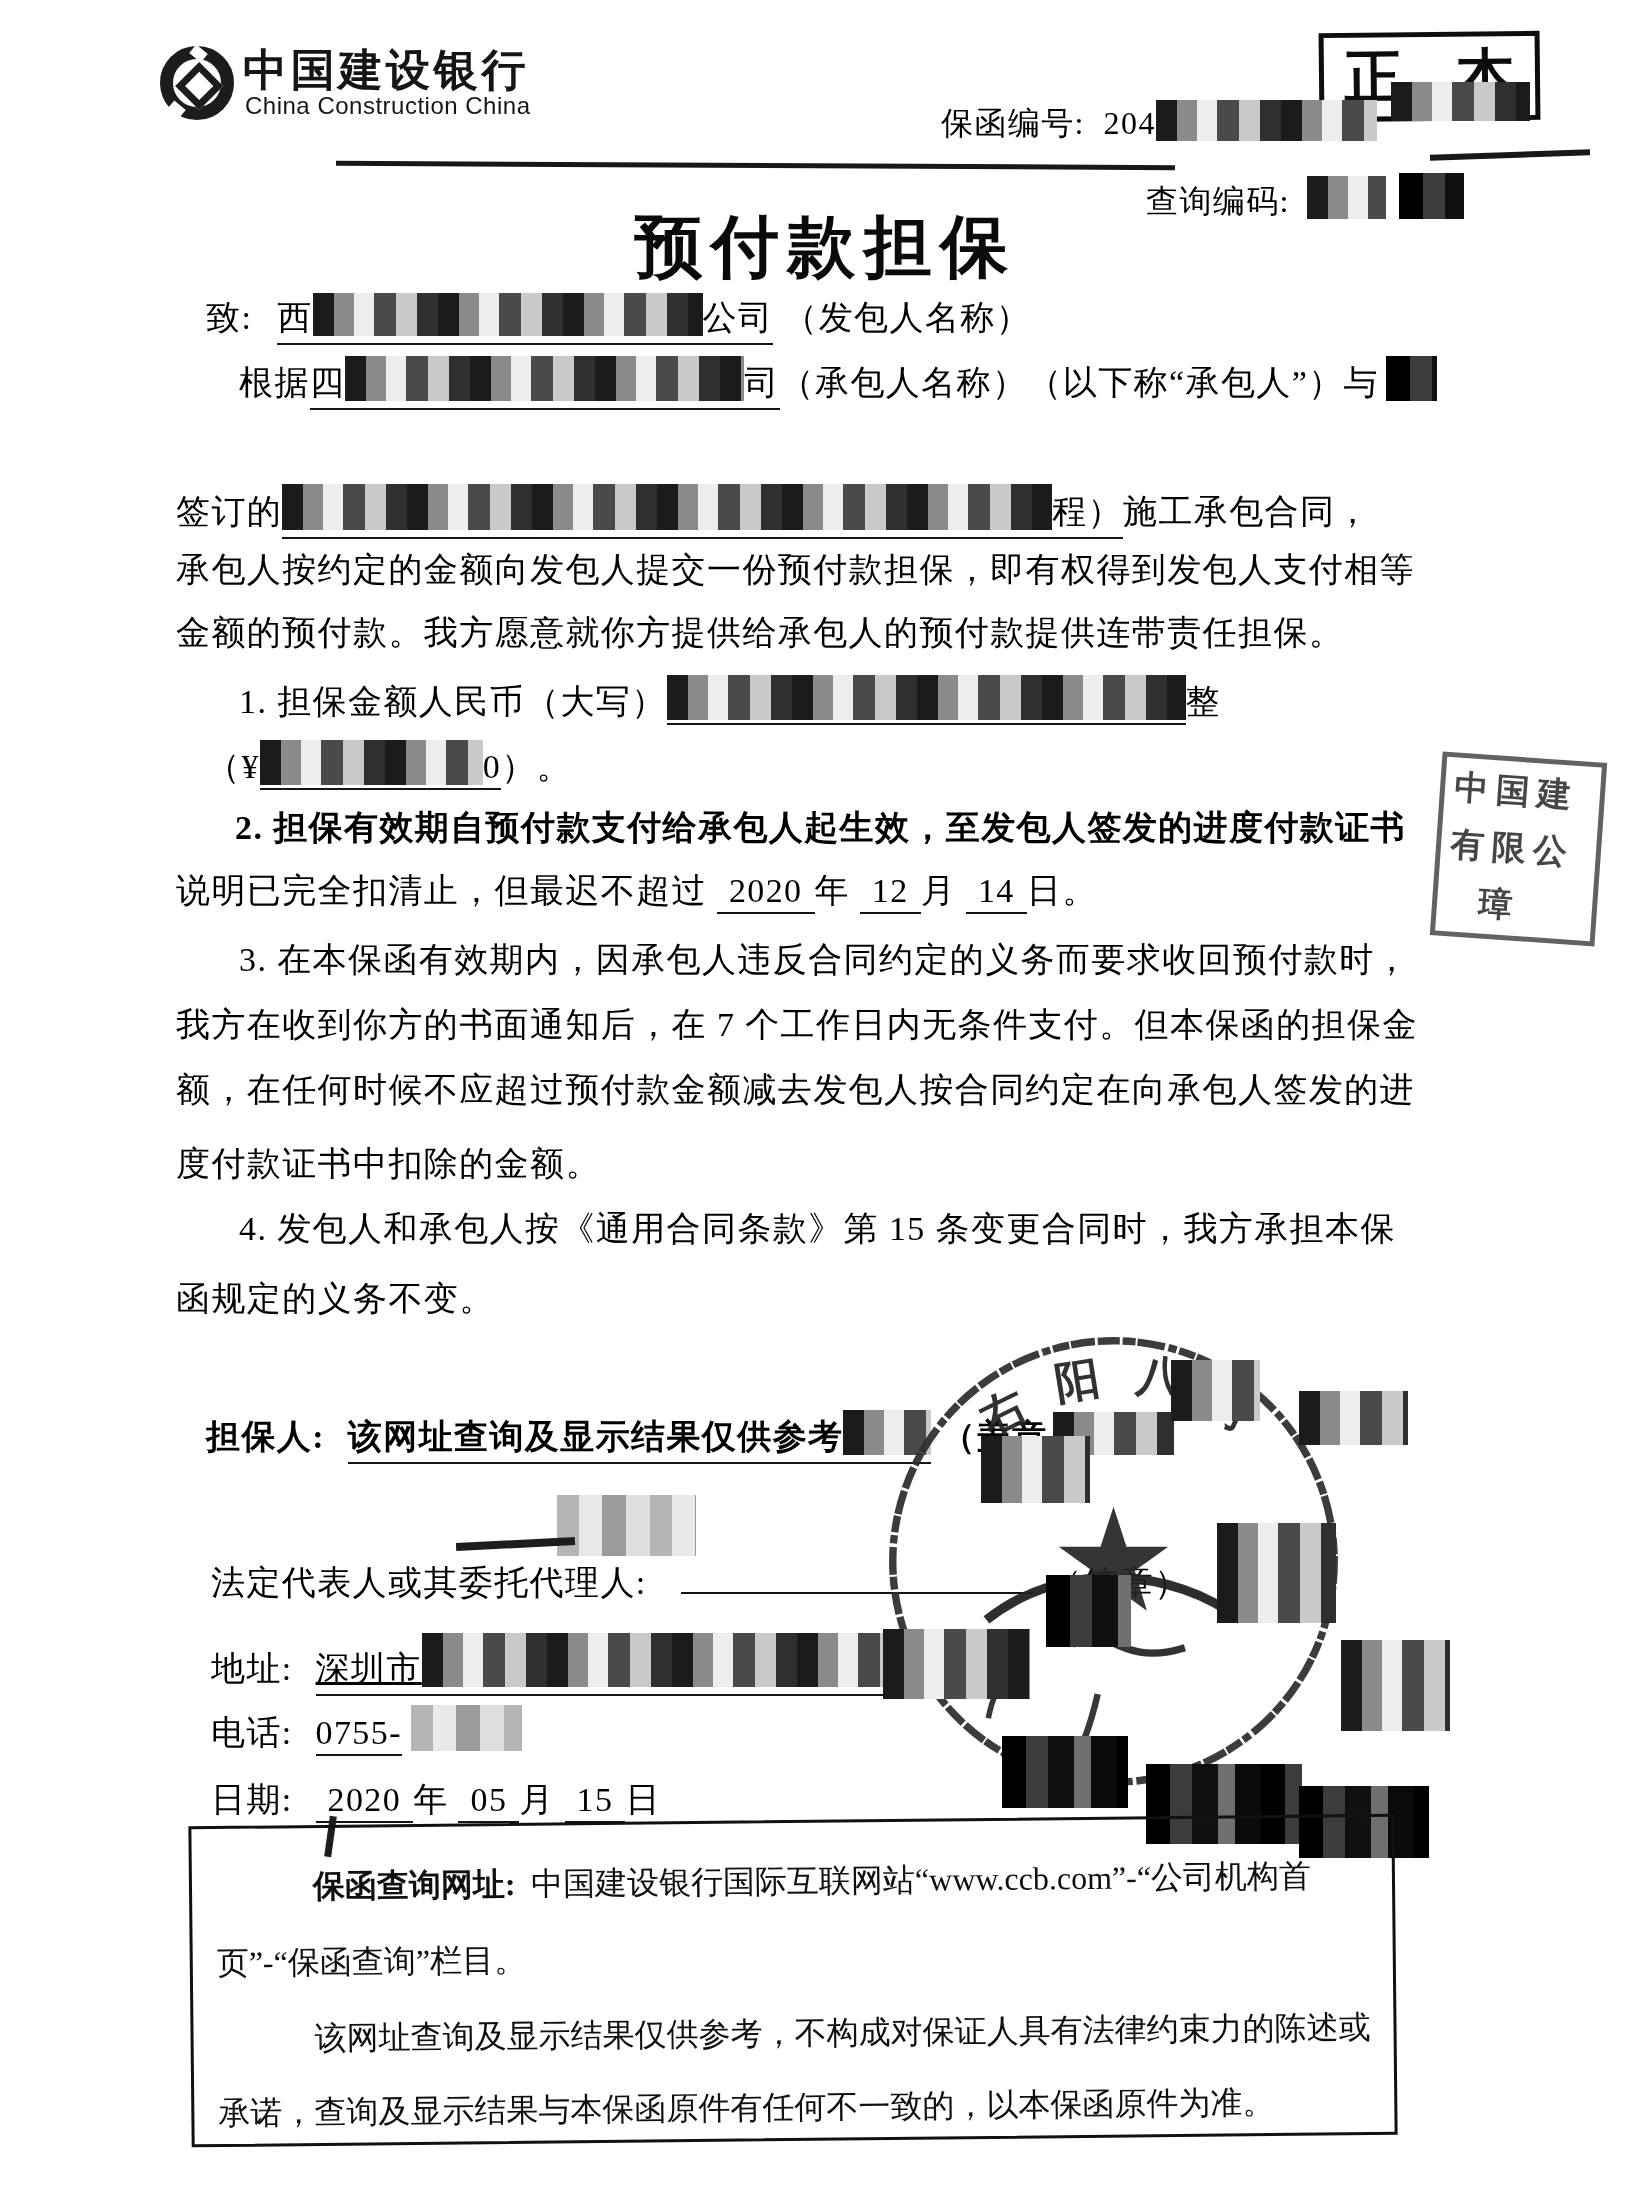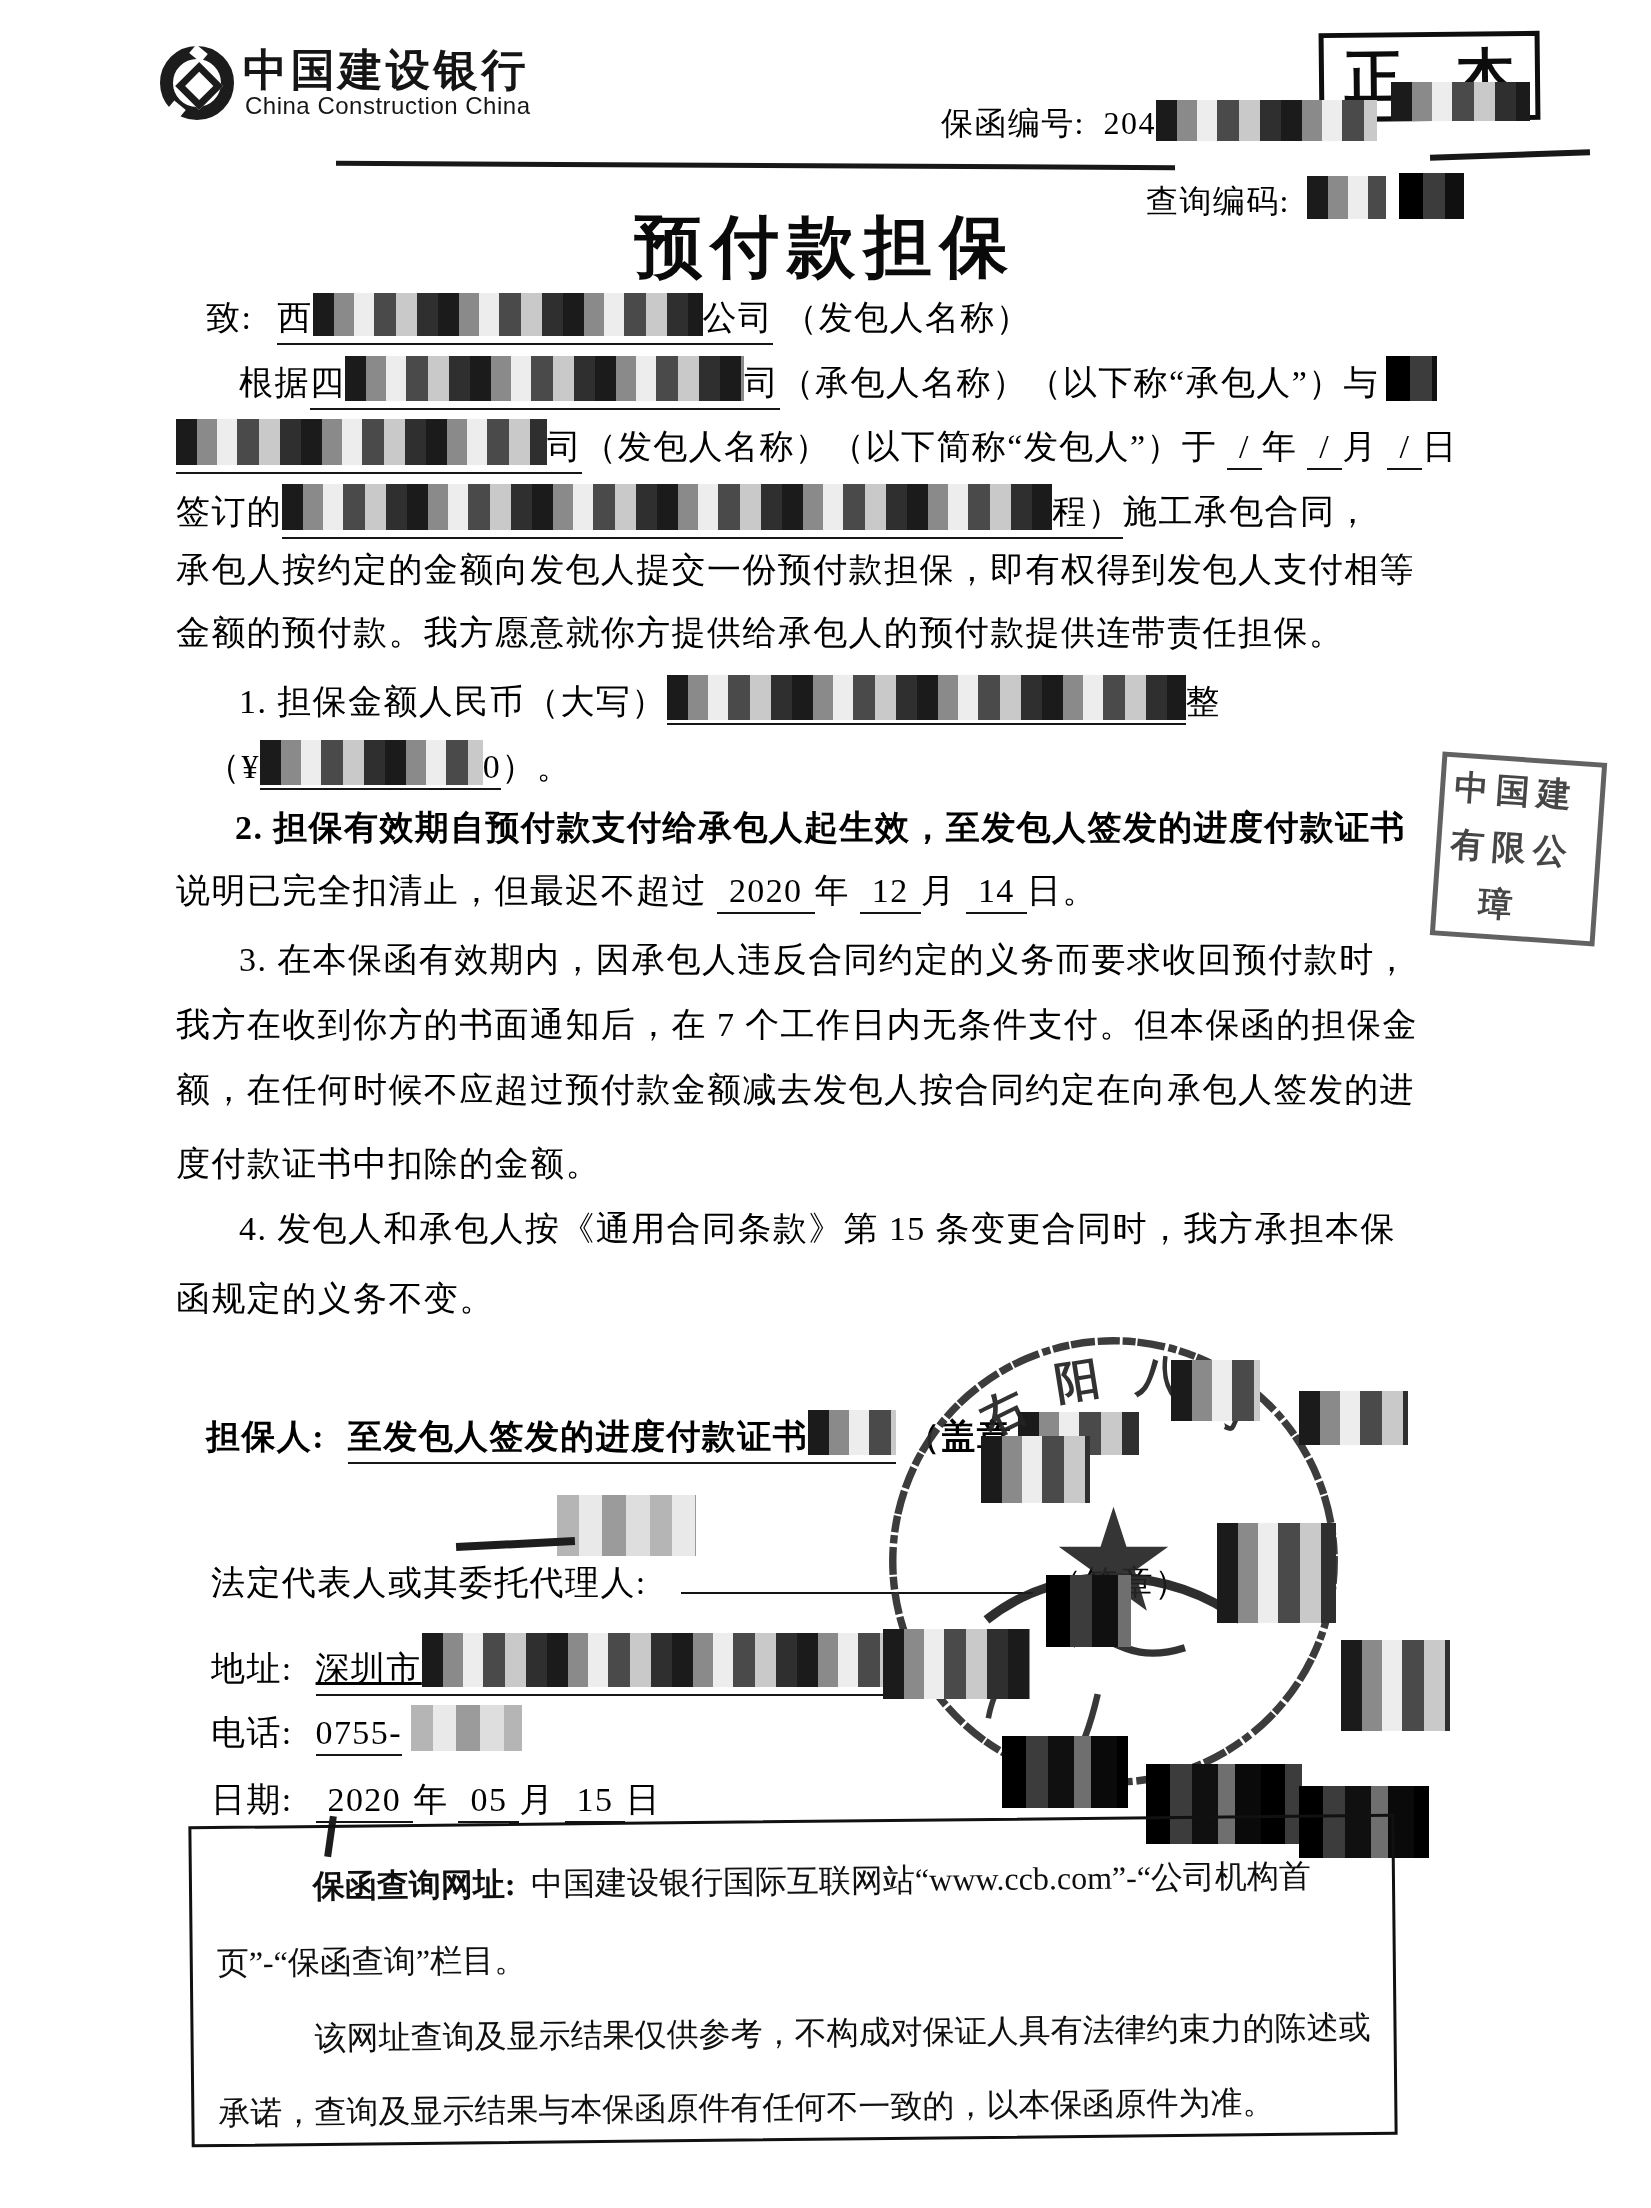--- a/index.html
+++ b/index.html
@@ -86,26 +86,20 @@
   <div class="line" style="left:206px;top:293px;">
     <span>致:</span>
     <span class="ul" style="margin-left:15px;"><span>西</span><span class="mosaic" style="width:390px;height:43px;"></span><span>公司</span></span>
     <span>（发包人名称）</span>
   </div>
 
   <div class="line" style="left:239px;top:356px;">
     <span>根据</span><span class="ul"><span>四</span><span class="mosaic" style="width:399px;height:45px;"></span><span>司</span></span><span>（承包人名称）（以下称“承包人”）与</span><span class="mosaic dark" style="width:51px;height:45px;margin-left:7.4px;"></span>
   </div>
 
-  <div class="line" style="left:176px;top:419px;">
-    <span class="ul"><span class="mosaic" style="width:371px;height:46px;"></span><span>司</span></span><span>（发包人名称）（以下简称“发包人”）于</span>
-    <span class="dt">/</span><span>年</span>
-    <span class="dt">/</span><span>月</span>
-    <span class="dt">/</span><span>日</span>
-  </div>
 
   <div class="line" style="left:176px;top:484px;">
     <span>签订的</span><span class="ul"><span class="mosaic" style="width:770px;height:46px;"></span><span>程）</span></span><span>施工承包合同，</span>
   </div>
 
   <div class="line" style="left:176px;top:547px;">
     <span>承包人按约定的金额向发包人提交一份预付款担保，即有权得到发包人支付相等</span>
   </div>
   <div class="line" style="left:176px;top:610px;">
     <span>金额的预付款。我方愿意就你方提供给承包人的预付款提供连带责任担保。</span>
@@ -143,21 +137,21 @@
 
   <div class="line" style="left:239px;top:1206px;">
     <span>4. 发包人和承包人按《通用合同条款》第 15 条变更合同时，我方承担本保</span>
   </div>
   <div class="line" style="left:176px;top:1276px;">
     <span>函规定的义务不变。</span>
   </div>
 
   <div class="line" style="left:206px;top:1410px;font-weight:bold;">
     <span>担保人:</span>
-    <span class="ul" style="margin-left:13px;"><span>至发包人签发的进度付款证书</span><span class="mosaic" style="width:88px;height:45px;"></span></span>
+    <span class="ul" style="margin-left:13px;"><span>该网址查询及显示结果仅供参考</span><span class="mosaic" style="width:88px;height:45px;"></span></span>
     <span>（盖章</span><span class="mosaic" style="width:121px;height:43px;margin-left:5.6px;"></span>
   </div>
 
   <div class="line" style="left:211px;top:1560px;">
     <span>法定代表人或其委托代理人:</span>
     <span class="blank" style="width:352px;margin-left:24px;"></span>
     <span style="margin-left:5.6px;">（签章）</span>
   </div>
 
   <div class="line" style="left:211px;top:1633px;">

